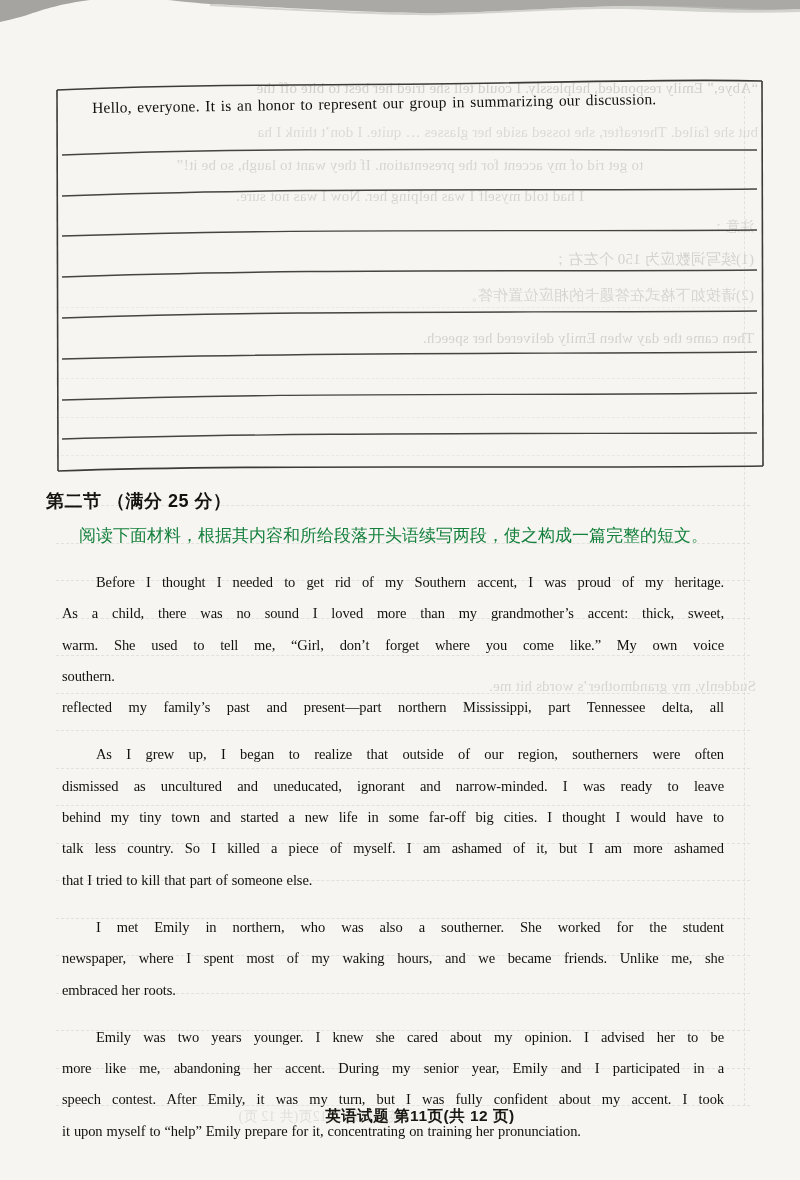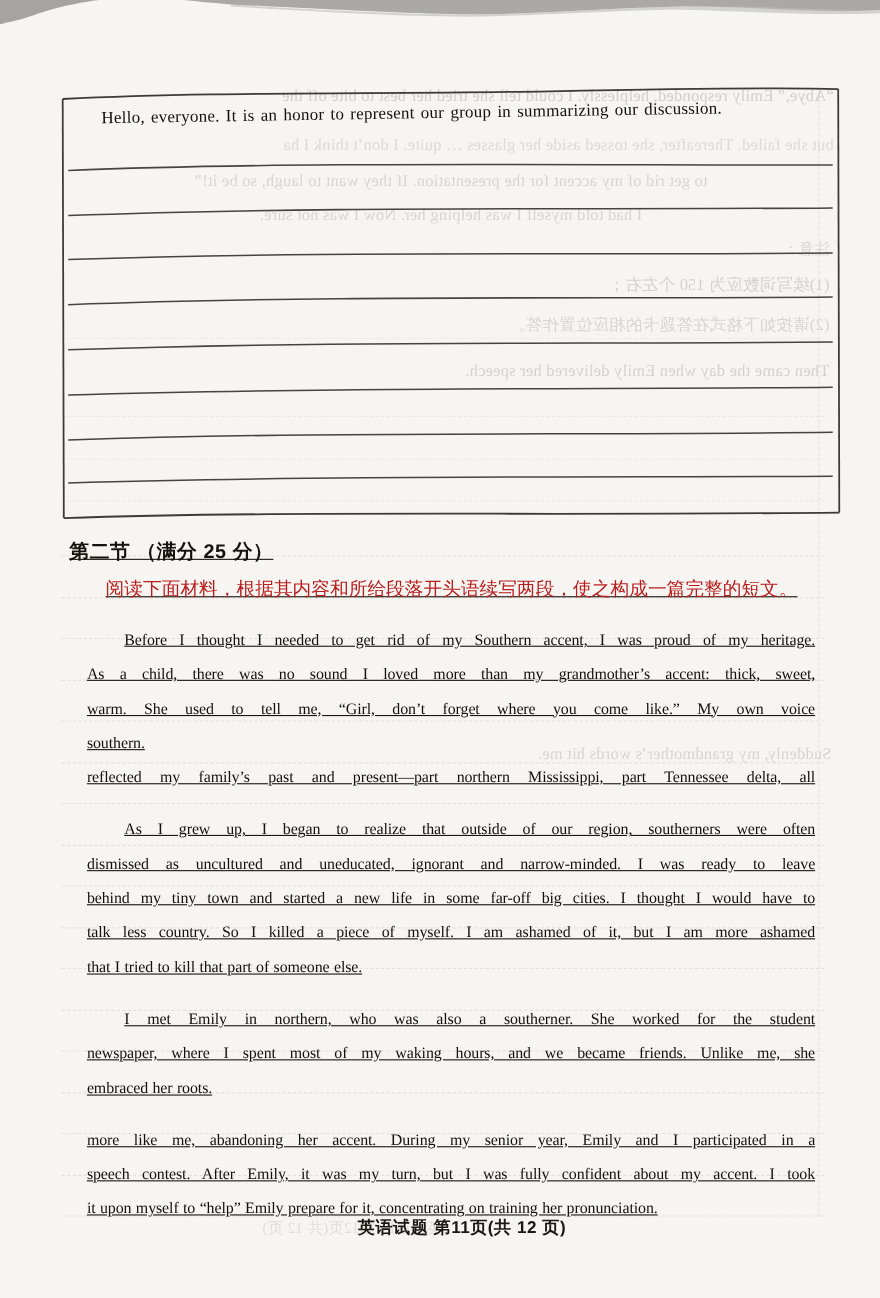--- a/index.html
+++ b/index.html
@@ -36,29 +36,29 @@
   
   #box-svg{position:absolute;top:0;left:0;pointer-events:none;}
   #box-prompt{
     position:absolute;left:92px;top:99px;width:680px;
     font-size:15.5px;white-space:nowrap;
     word-spacing:1.5px;letter-spacing:.2px;
     transform:rotate(-0.9deg);transform-origin:left top;
     color:#12110c;
   }
   
-  #content{position:absolute;left:63px;top:489px;width:694px;text-decoration:underline;}
+  #content{position:absolute;left:46px;top:489px;width:694px;}
   #section-heading{
     font-family:"Liberation Sans","DejaVu Sans",sans-serif;
     font-weight:700;font-size:18px;line-height:24px;
     letter-spacing:.5px;color:#14130d;
   }
   #instruction{
     margin-top:8px;font-size:17px;line-height:30px;
-    text-indent:33px;color:#b91c1c;white-space:nowrap;
+    text-indent:33px;color:#15803d;white-space:nowrap;
   }
   .para{margin:16px;}
   .para.m{margin-top:6px;}
   .line{
     font-size:14.5px;line-height:31.3px;
     letter-spacing:-0.1px;word-spacing:.5px;
     text-align:justify;text-align-last:justify;
     color:#12110c;
   }
   .line.first{text-indent:34px;}
@@ -160,20 +160,21 @@
     <div class="line last">that I tried to kill that part of someone else.</div>
   </div>
 
   <div class="para">
     <div class="line first">I met Emily in northern, who was also a southerner. She worked for the student</div>
     <div class="line">newspaper, where I spent most of my waking hours, and we became friends. Unlike me, she</div>
     <div class="line last">embraced her roots.</div>
   </div>
 
   <div class="para">
+    <div class="line first">Emily was two years younger. I knew she cared about my opinion. I advised her to be</div>
     <div class="line">more like me, abandoning her accent. During my senior year, Emily and I participated in a</div>
     <div class="line">speech contest. After Emily, it was my turn, but I was fully confident about my accent. I took</div>
     <div class="line last">it upon myself to “help” Emily prepare for it, concentrating on training her pronunciation.</div>
   </div>
 
 </div>
 
 <div id="footer">英语试题 第11页(共 12 页)</div>
 
 </body></html>

